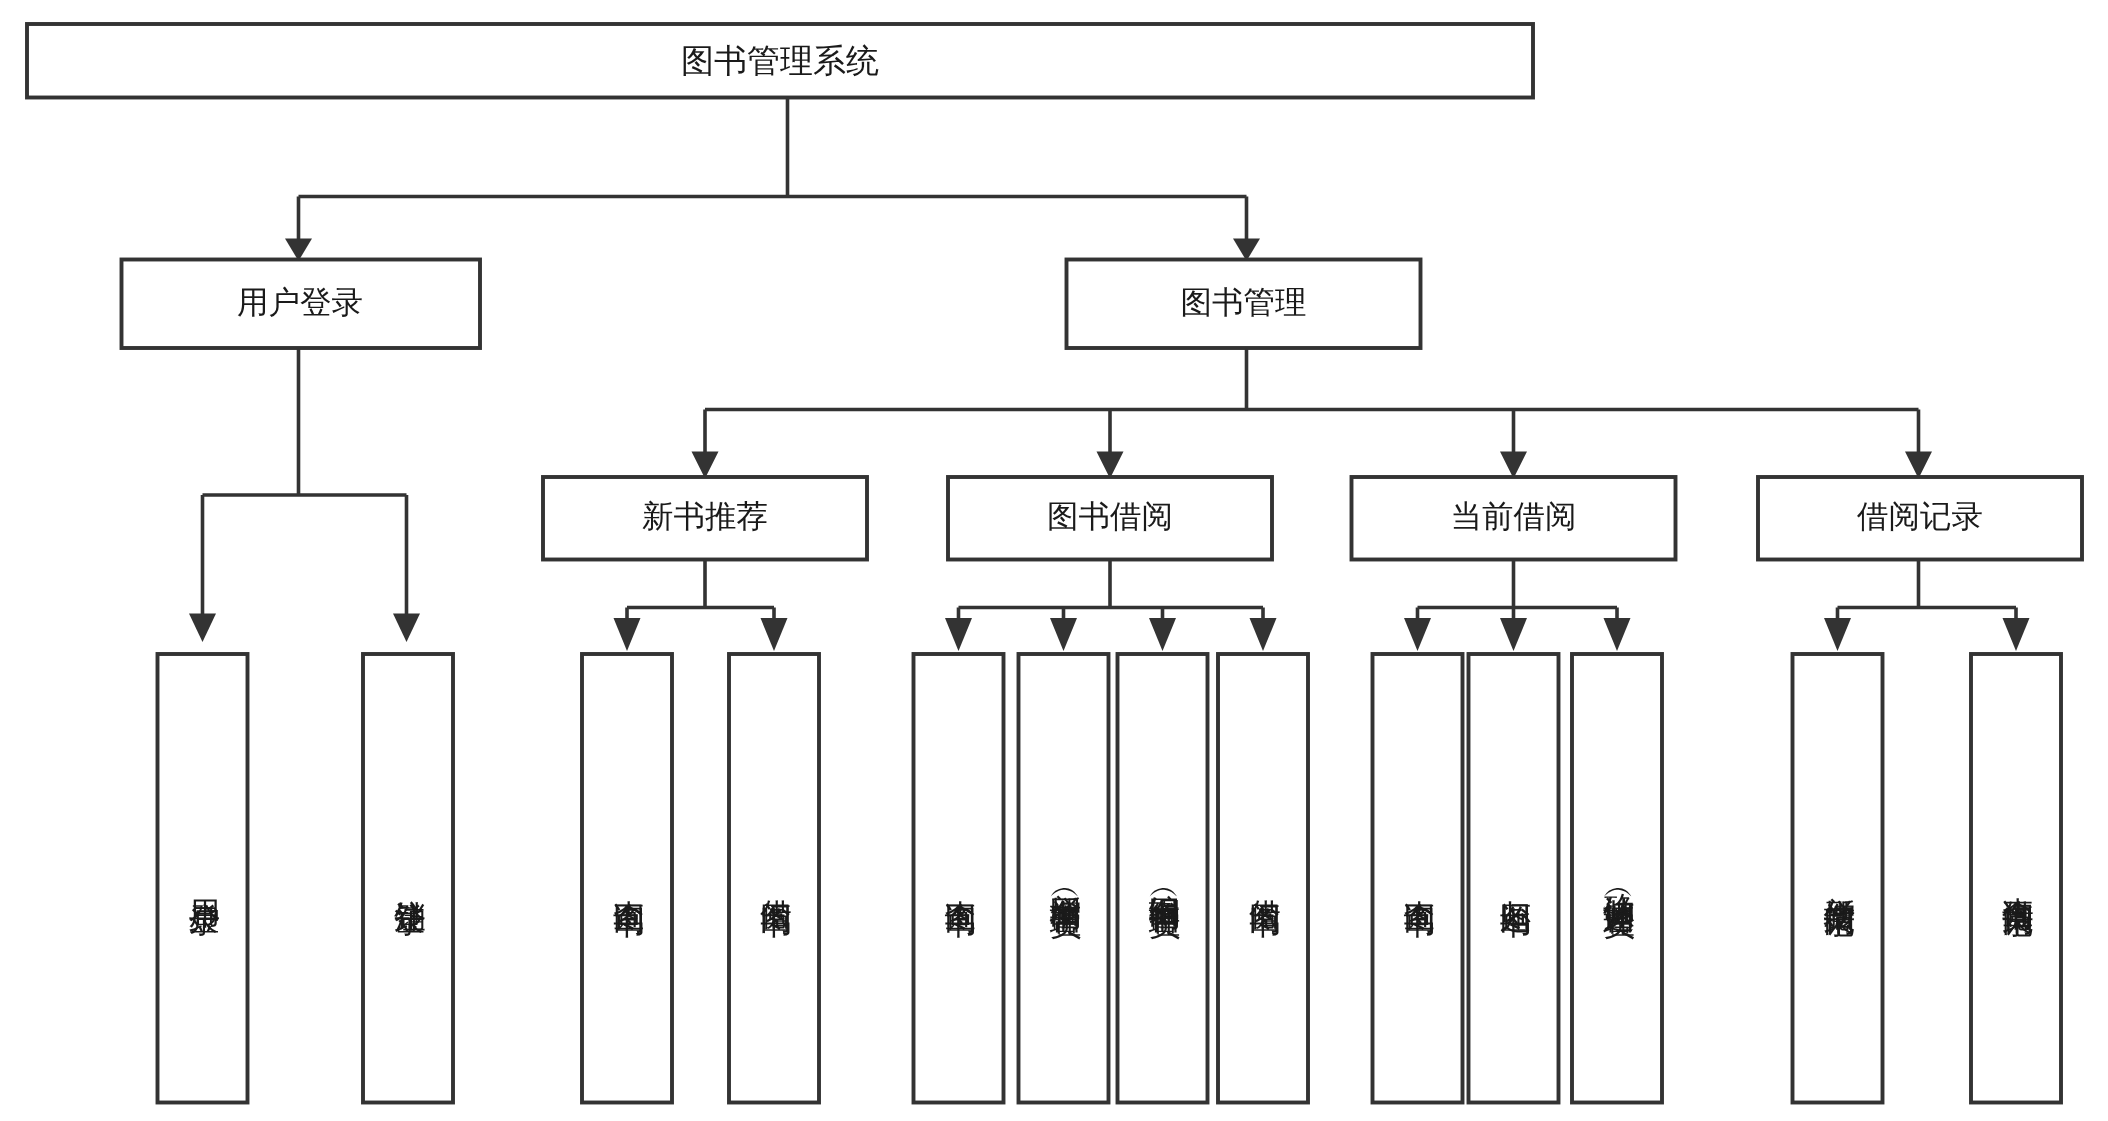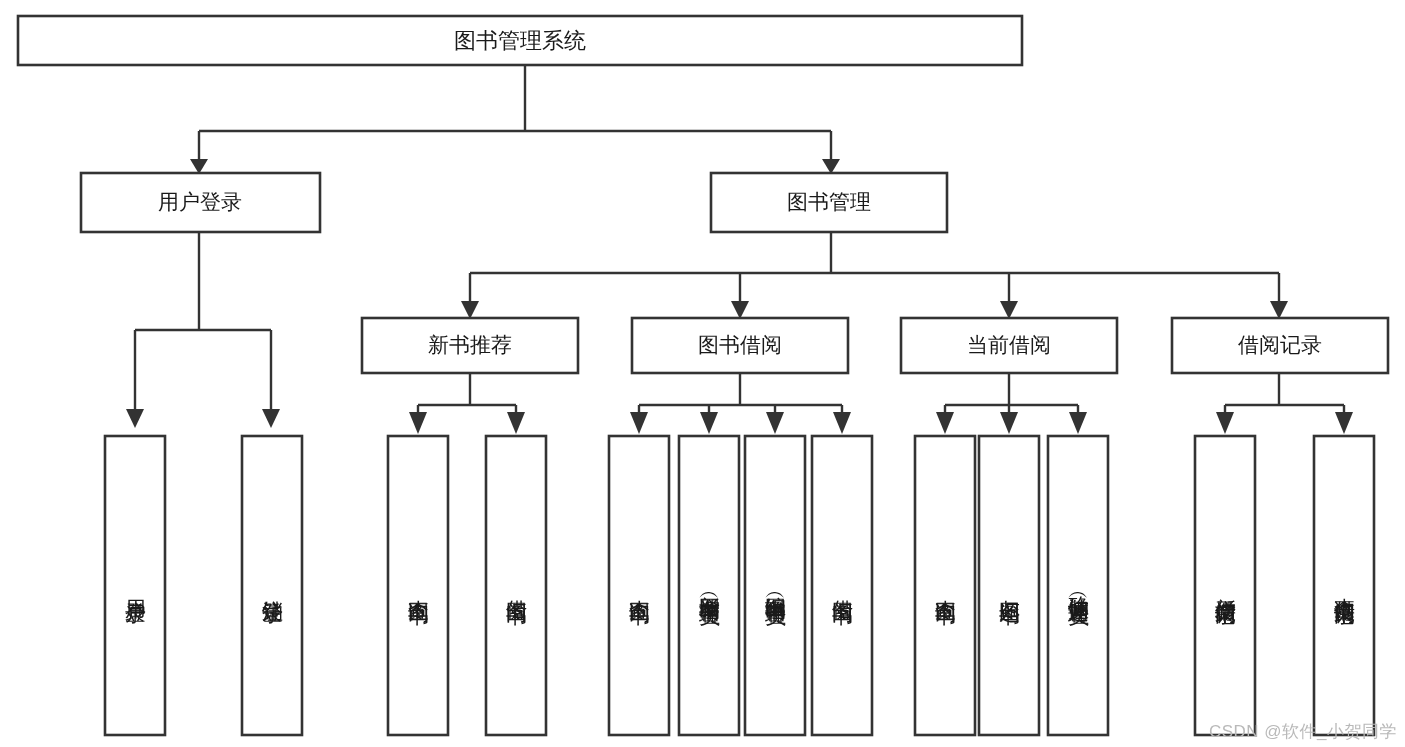--- a/index.html
+++ b/index.html
@@ -188,14 +188,13 @@
   <div class="vlabel" style="left:745px; top:436px; width:60px; height:299px;">编辑图书（管理员）</div>
   <div class="vlabel" style="left:812px; top:436px; width:60px; height:299px;">借阅图书</div>
 
   <div class="vlabel" style="left:915px; top:436px; width:60px; height:299px;">查询图书</div>
   <div class="vlabel" style="left:979px; top:436px; width:60px; height:299px;">归还图书</div>
   <div class="vlabel" style="left:1048px; top:436px; width:60px; height:299px;">确认归还（管理员）</div>
 
   <div class="vlabel" style="left:1195px; top:436px; width:60px; height:299px;">新增借阅记录</div>
   <div class="vlabel" style="left:1314px; top:436px; width:60px; height:299px;">查询借阅记录</div>
 
-  <div class="watermark">CSDN @软件_小贺同学</div>
 </div>
 
 </body></html>

